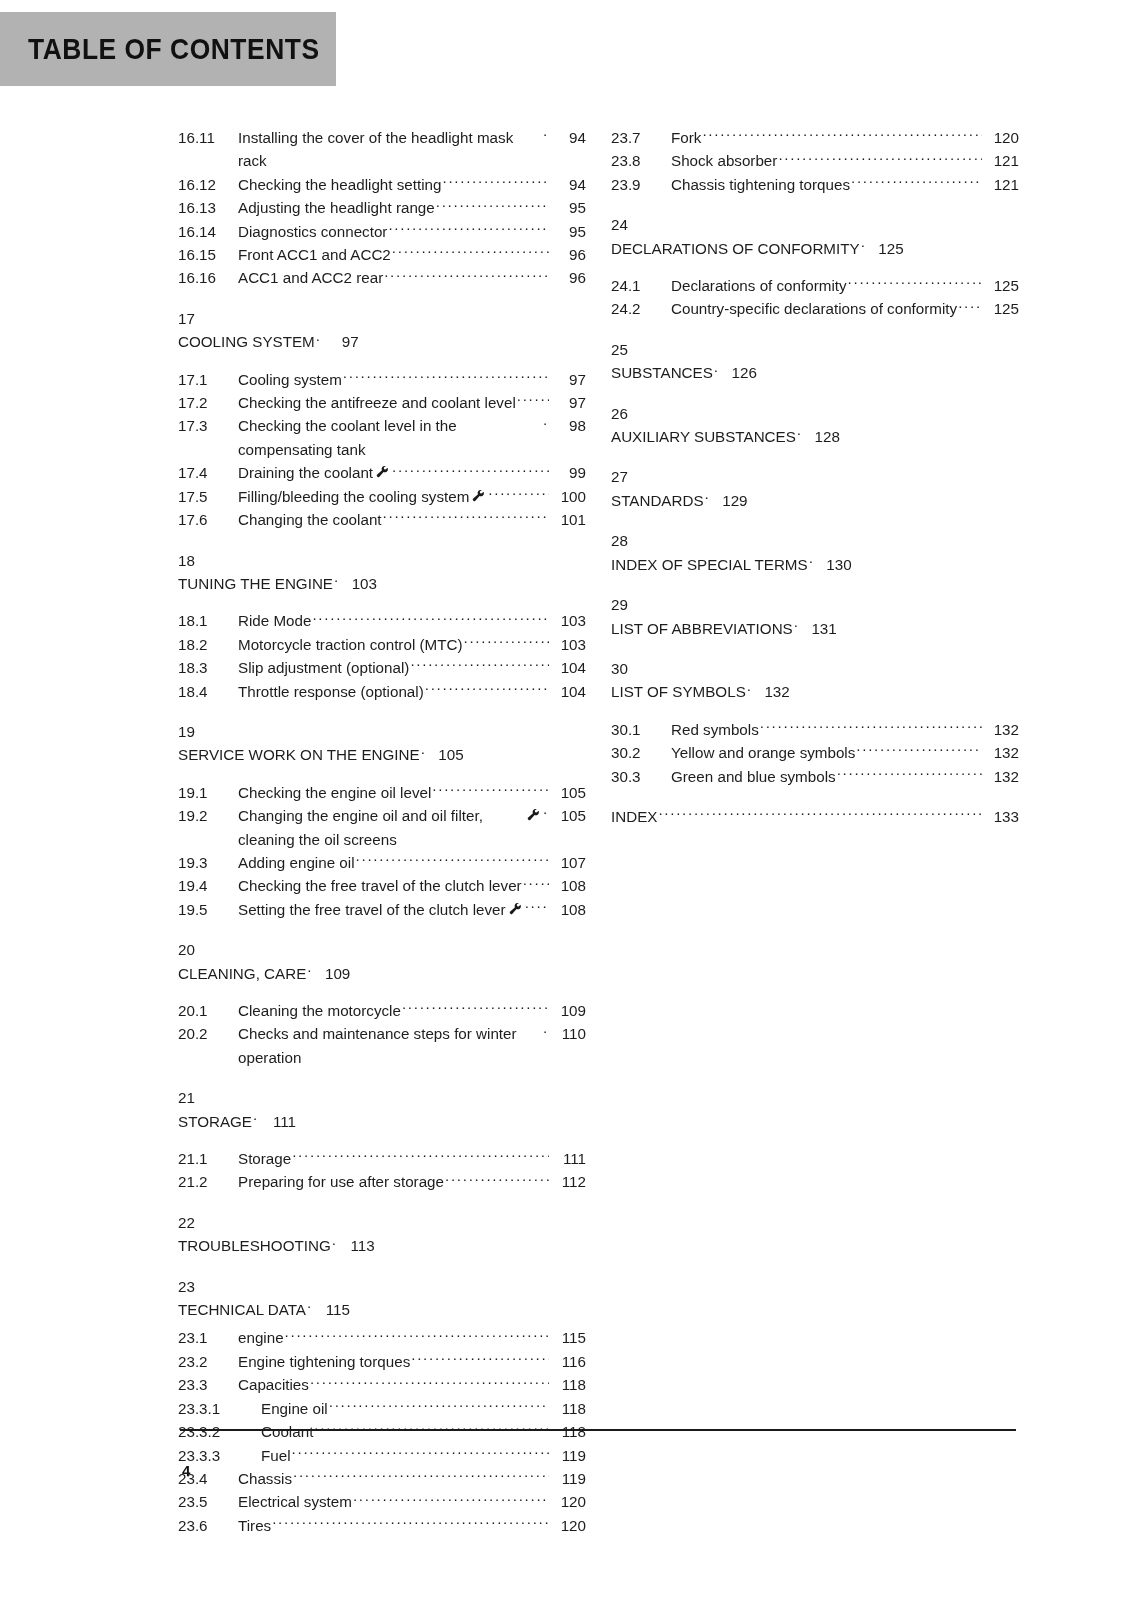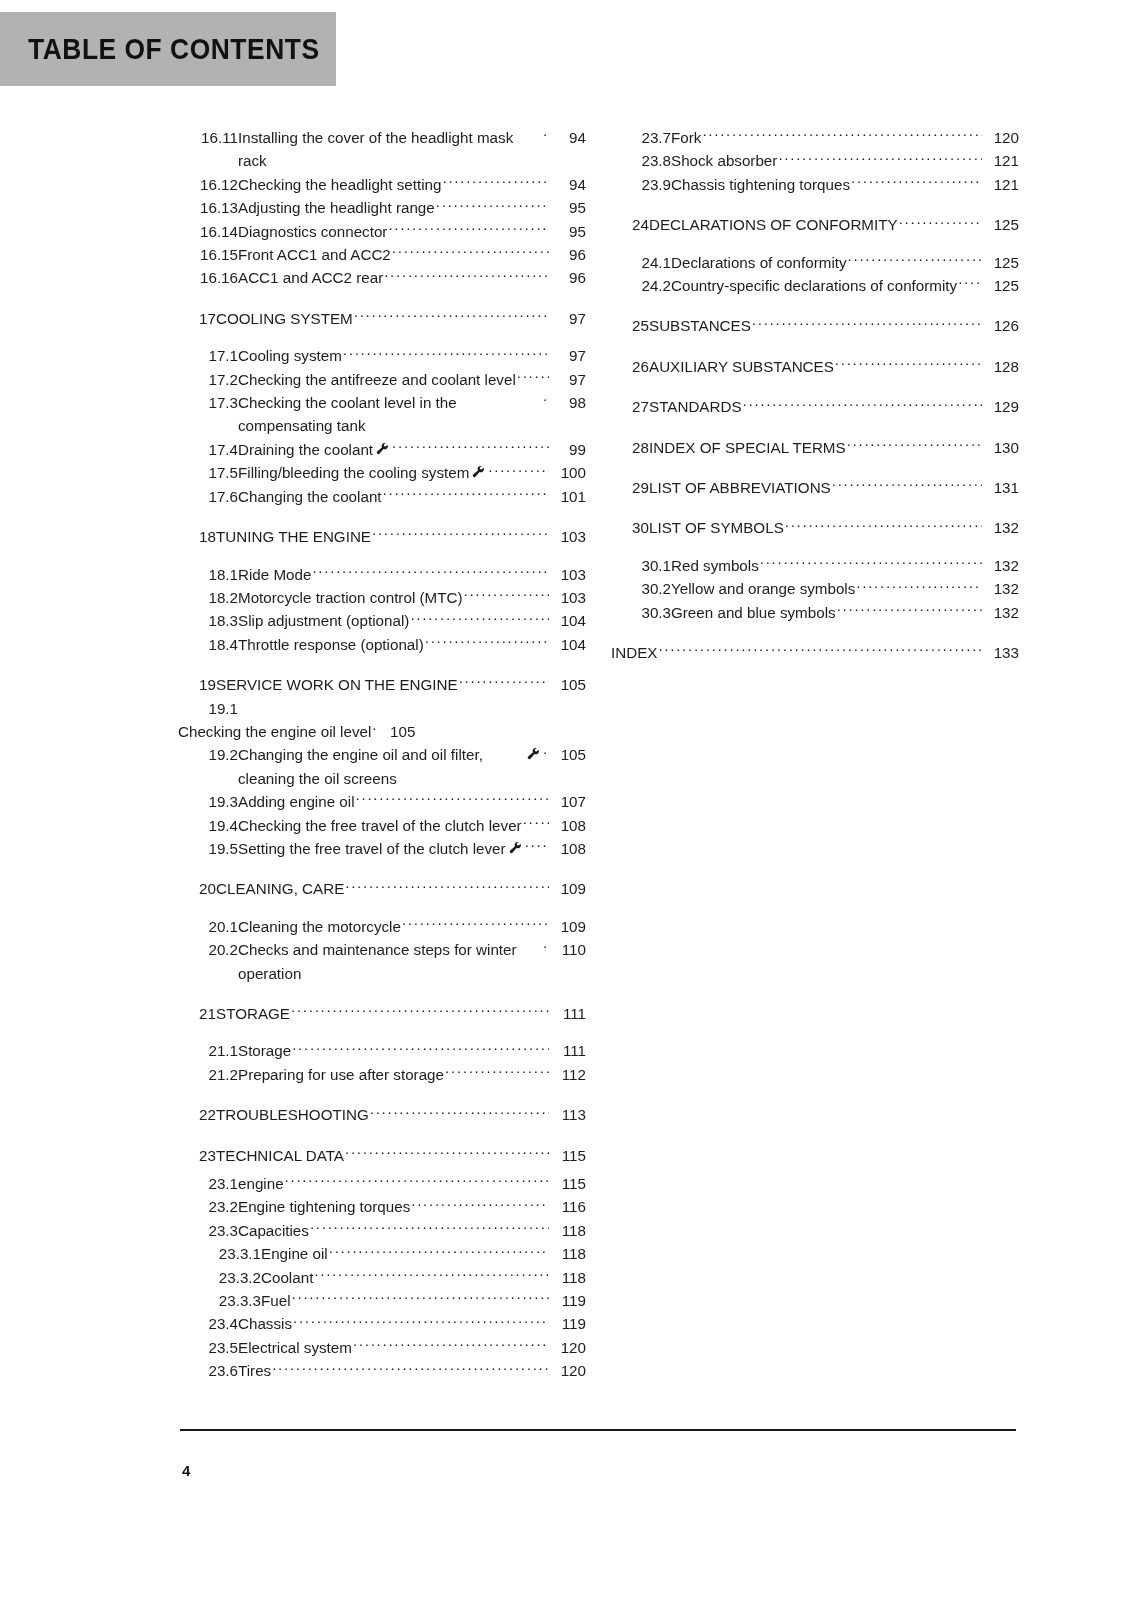--- a/index.html
+++ b/index.html
@@ -57,21 +57,21 @@
   
   .entry {
     display: flex;
     align-items: flex-start;
     font-size: 15.2px;
     line-height: 23.4px;
     color: #1d1d1d;
   }
   .entry .num {
     flex: 0 0 auto;
-    text-align: right;
+    text-align: left;
     white-space: nowrap;
   }
   .entry .body {
     flex: 1 1 auto;
     display: flex;
     align-items: baseline;
     min-width: 0;
   }
   .entry .title {
     white-space: normal;
@@ -97,20 +97,21 @@
   .entry .page {
     flex: 0 0 auto;
     text-align: right;
     white-space: nowrap;
     padding-left: 5px;
   }
 
   
   .entry.lvl-1 {
     margin-top: 17px;
+    flex-direction: column;
   }
   .entry.lvl-1 .num { width: 38px; }
   .entry.lvl-1 .page { width: 36px; }
 
   
   .entry.lvl-2 .num { width: 60px; }
   .entry.lvl-2 .page { width: 36px; }
 
   
   .entry.lvl-3 .num { width: 83px; }
@@ -314,21 +315,21 @@
           </span>
         </div>
         <div class="entry lvl-1">
           <span class="num">19</span>
           <span class="body">
             <span class="title">SERVICE WORK ON THE ENGINE</span>
             <span class="leader"></span>
             <span class="page">105</span>
           </span>
         </div>
-        <div class="entry lvl-2" style=" flex-direction: column;">
+        <div class="entry lvl-2" style="margin-top: 14px;">
           <span class="num">19.1</span>
           <span class="body">
             <span class="title">Checking the engine oil level</span>
             <span class="leader"></span>
             <span class="page">105</span>
           </span>
         </div>
         <div class="entry lvl-2">
           <span class="num">19.2</span>
           <span class="body">

